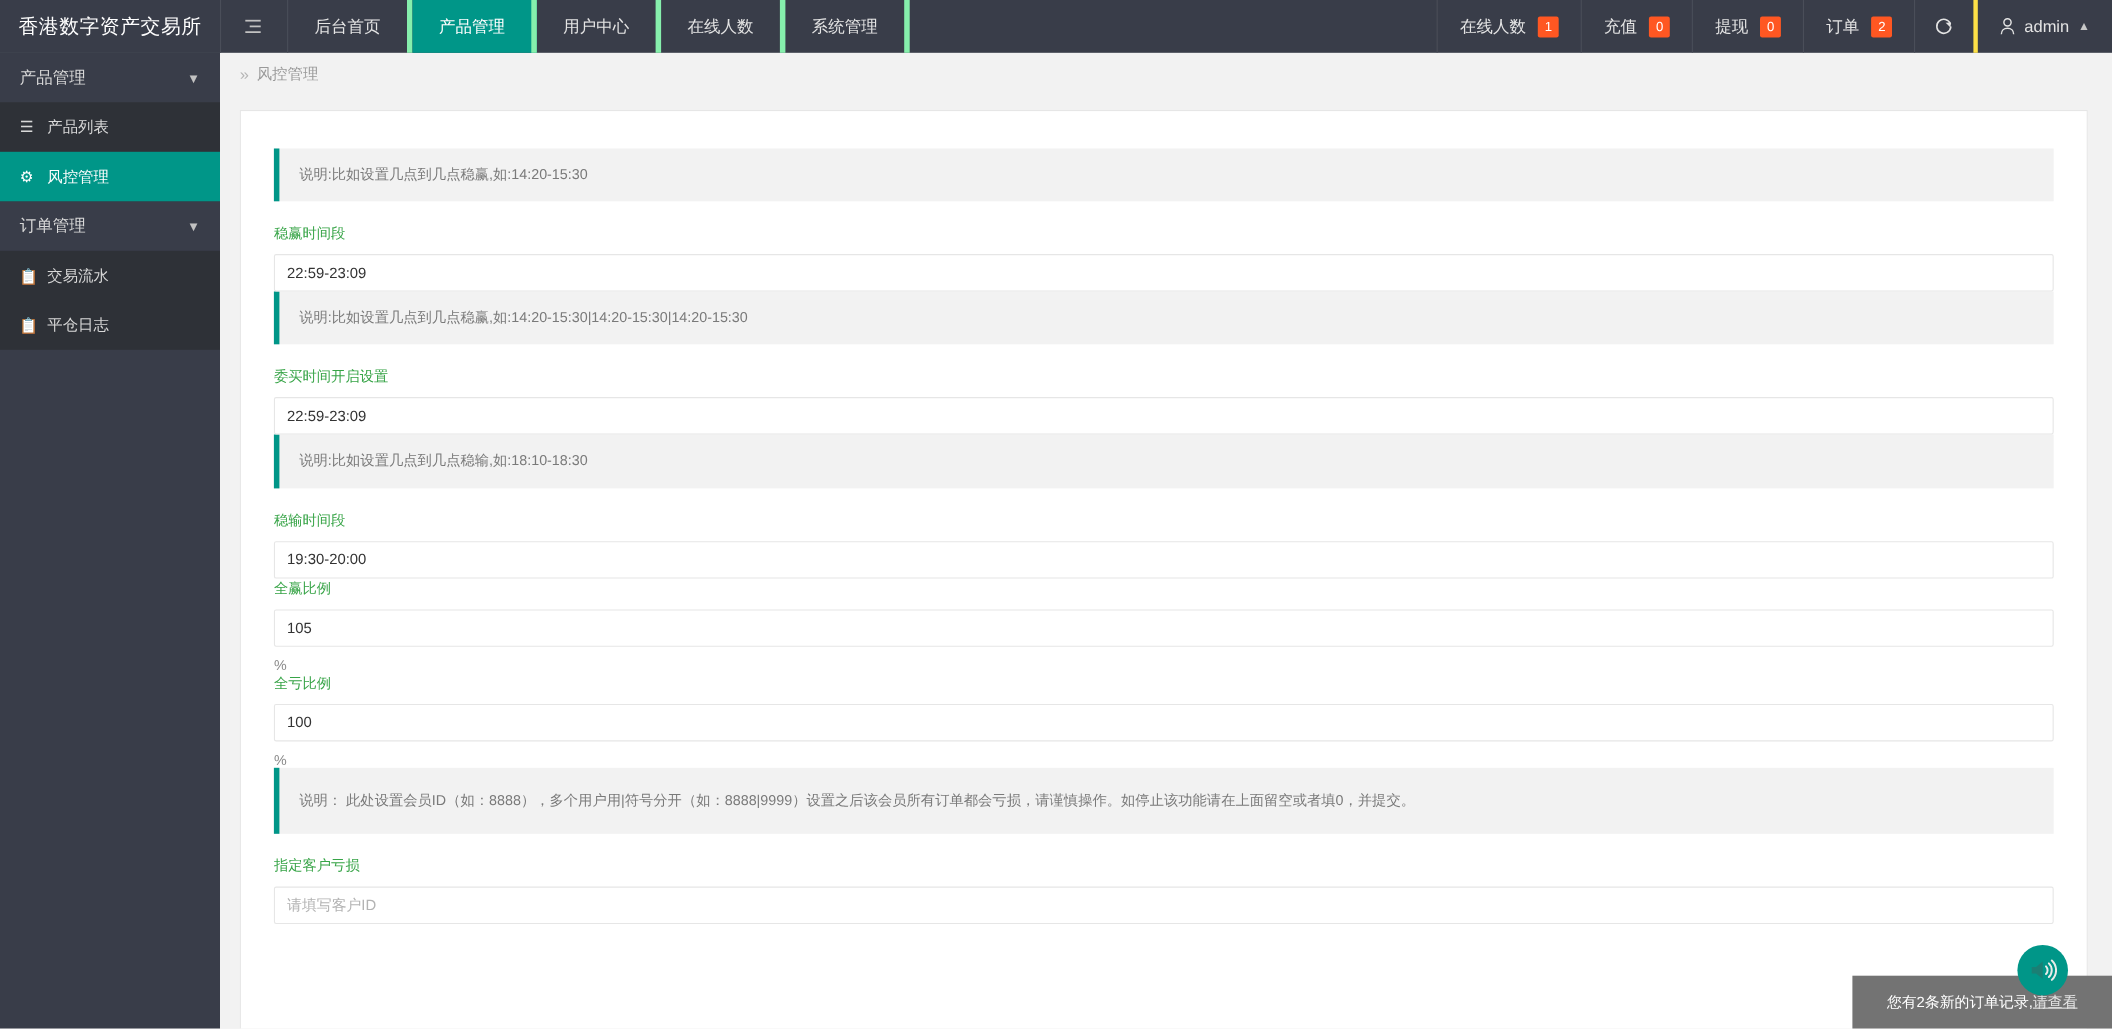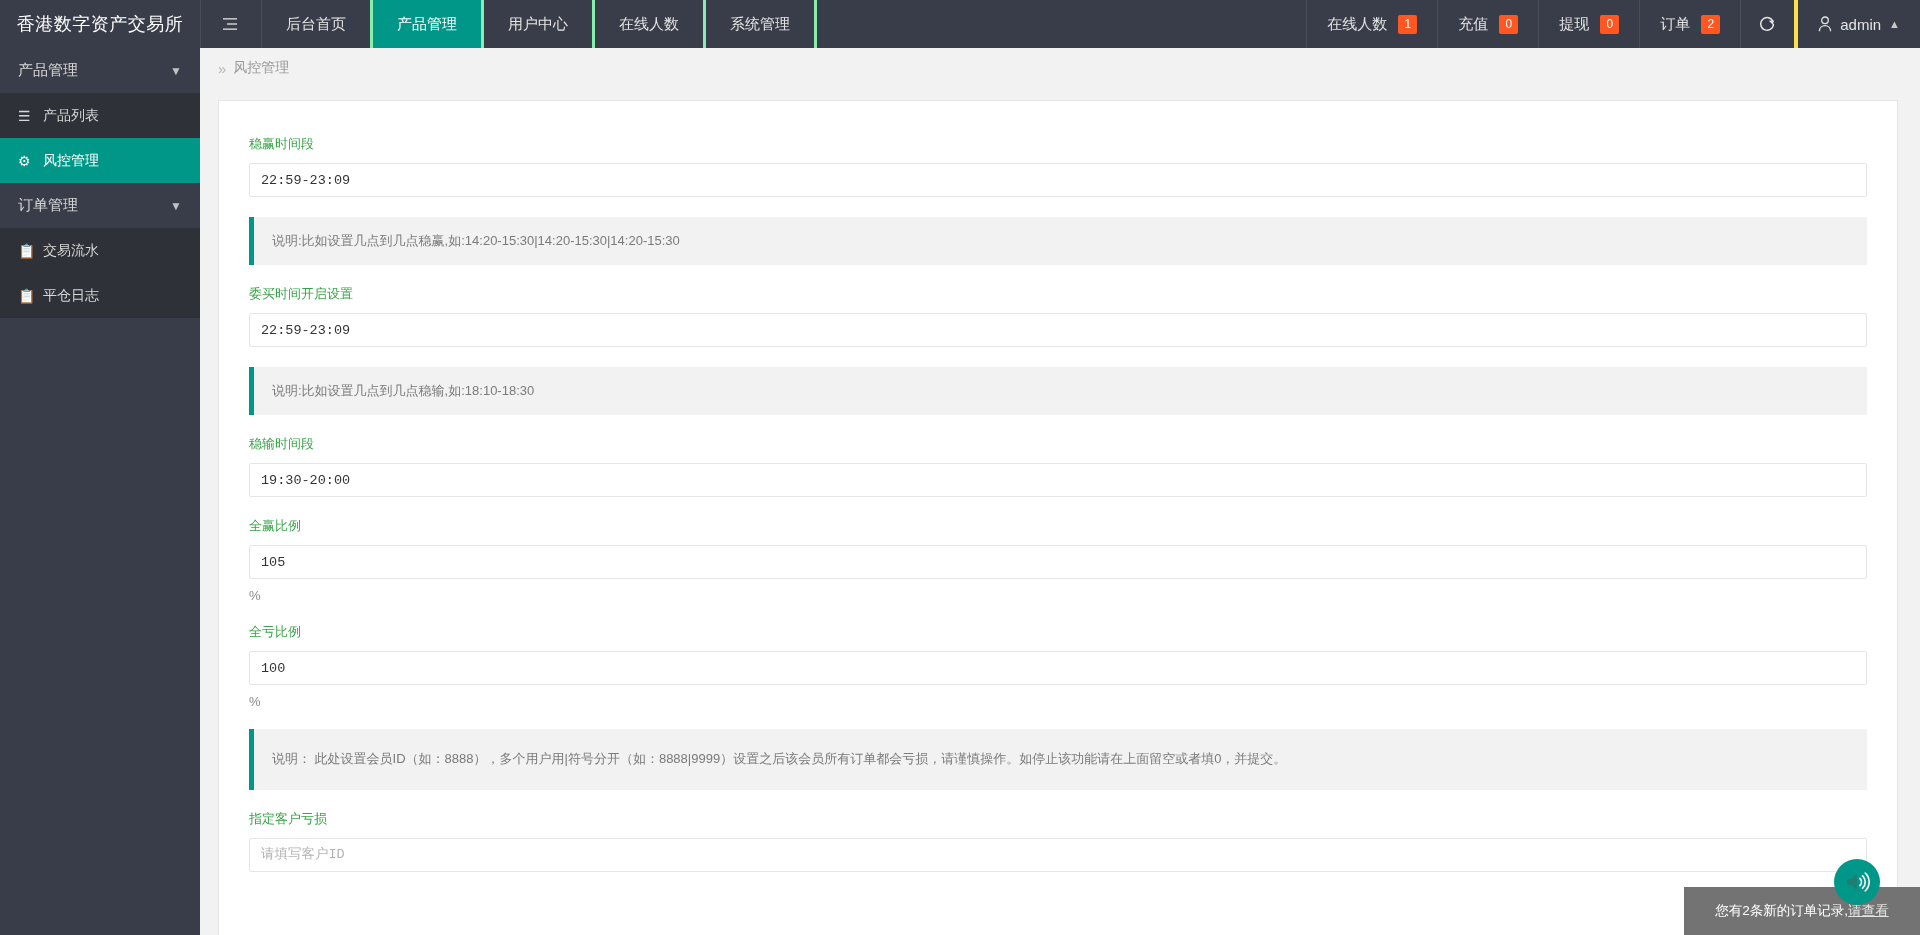--- a/index.html
+++ b/index.html
@@ -31,21 +31,21 @@
     color: #c2c2c2; font-size: 19px;
     border-left: 1px solid #4a4e59;
     border-right: 1px solid #4a4e59;
     cursor: pointer;
   }
   .nav-tabs { display: flex; align-items: stretch; }
   .nav-tab {
     padding: 0 24px;
     display: flex; align-items: center; justify-content: center;
     color: #e4e4e4; font-size: 15px; cursor: pointer;
-    border-right: 3px solid #86efac;
+    border-right: 5px solid #86efac;
     white-space: nowrap;
   }
   .nav-tab.active { background: #009688; color: #fff; }
   .header-spacer { flex: 1 1 auto; }
   .stat-item {
     padding: 0 20px;
     display: flex; align-items: center; gap: 11px;
     color: #e4e4e4; font-size: 15px; cursor: pointer;
     border-left: 1px solid #4a4e59;
     white-space: nowrap;
@@ -132,26 +132,26 @@
     font-weight: normal;
   }
   .field-input {
     width: 100%;
     height: 34px;
     border: 1px solid #e6e6e6;
     background: #fff;
     padding: 0 11px;
     font-size: 13.5px;
     color: #333;
-    font-family: Liberation Mono, monospace;
+    font-family: Liberation Sans, sans-serif;
     outline: none;
     border-radius: 2px;
   }
   .field-input::placeholder { color: #b3b3b3; }
-  .field-block { margin-bottom: 20px; }
+  .field-block { }
   .unit {
     color: #8a8a8a; font-size: 13px;
     margin-top: 9px;
   }
 
   
   .toast {
     position: absolute;
     left: 1684px; top: 887px;
     width: 236px; height: 48px;
@@ -265,20 +265,21 @@
 
 <div class="content">
 
   <div class="breadcrumb">
     <span class="bc-arrow">»</span>
     <span>风控管理</span>
   </div>
 
   <div class="panel">
 
+    <div class="hint">说明:比如设置几点到几点稳赢,如:14:20-15:30</div>
     <div class="field-block">
       <div class="field-label">稳赢时间段</div>
       <input class="field-input" type="text" value="22:59-23:09" style="">
     </div>
 
     <div class="hint">说明:比如设置几点到几点稳赢,如:14:20-15:30|14:20-15:30|14:20-15:30</div>
     <div class="field-block">
       <div class="field-label">委买时间开启设置</div>
       <input class="field-input" type="text" value="22:59-23:09" style="">
     </div>

